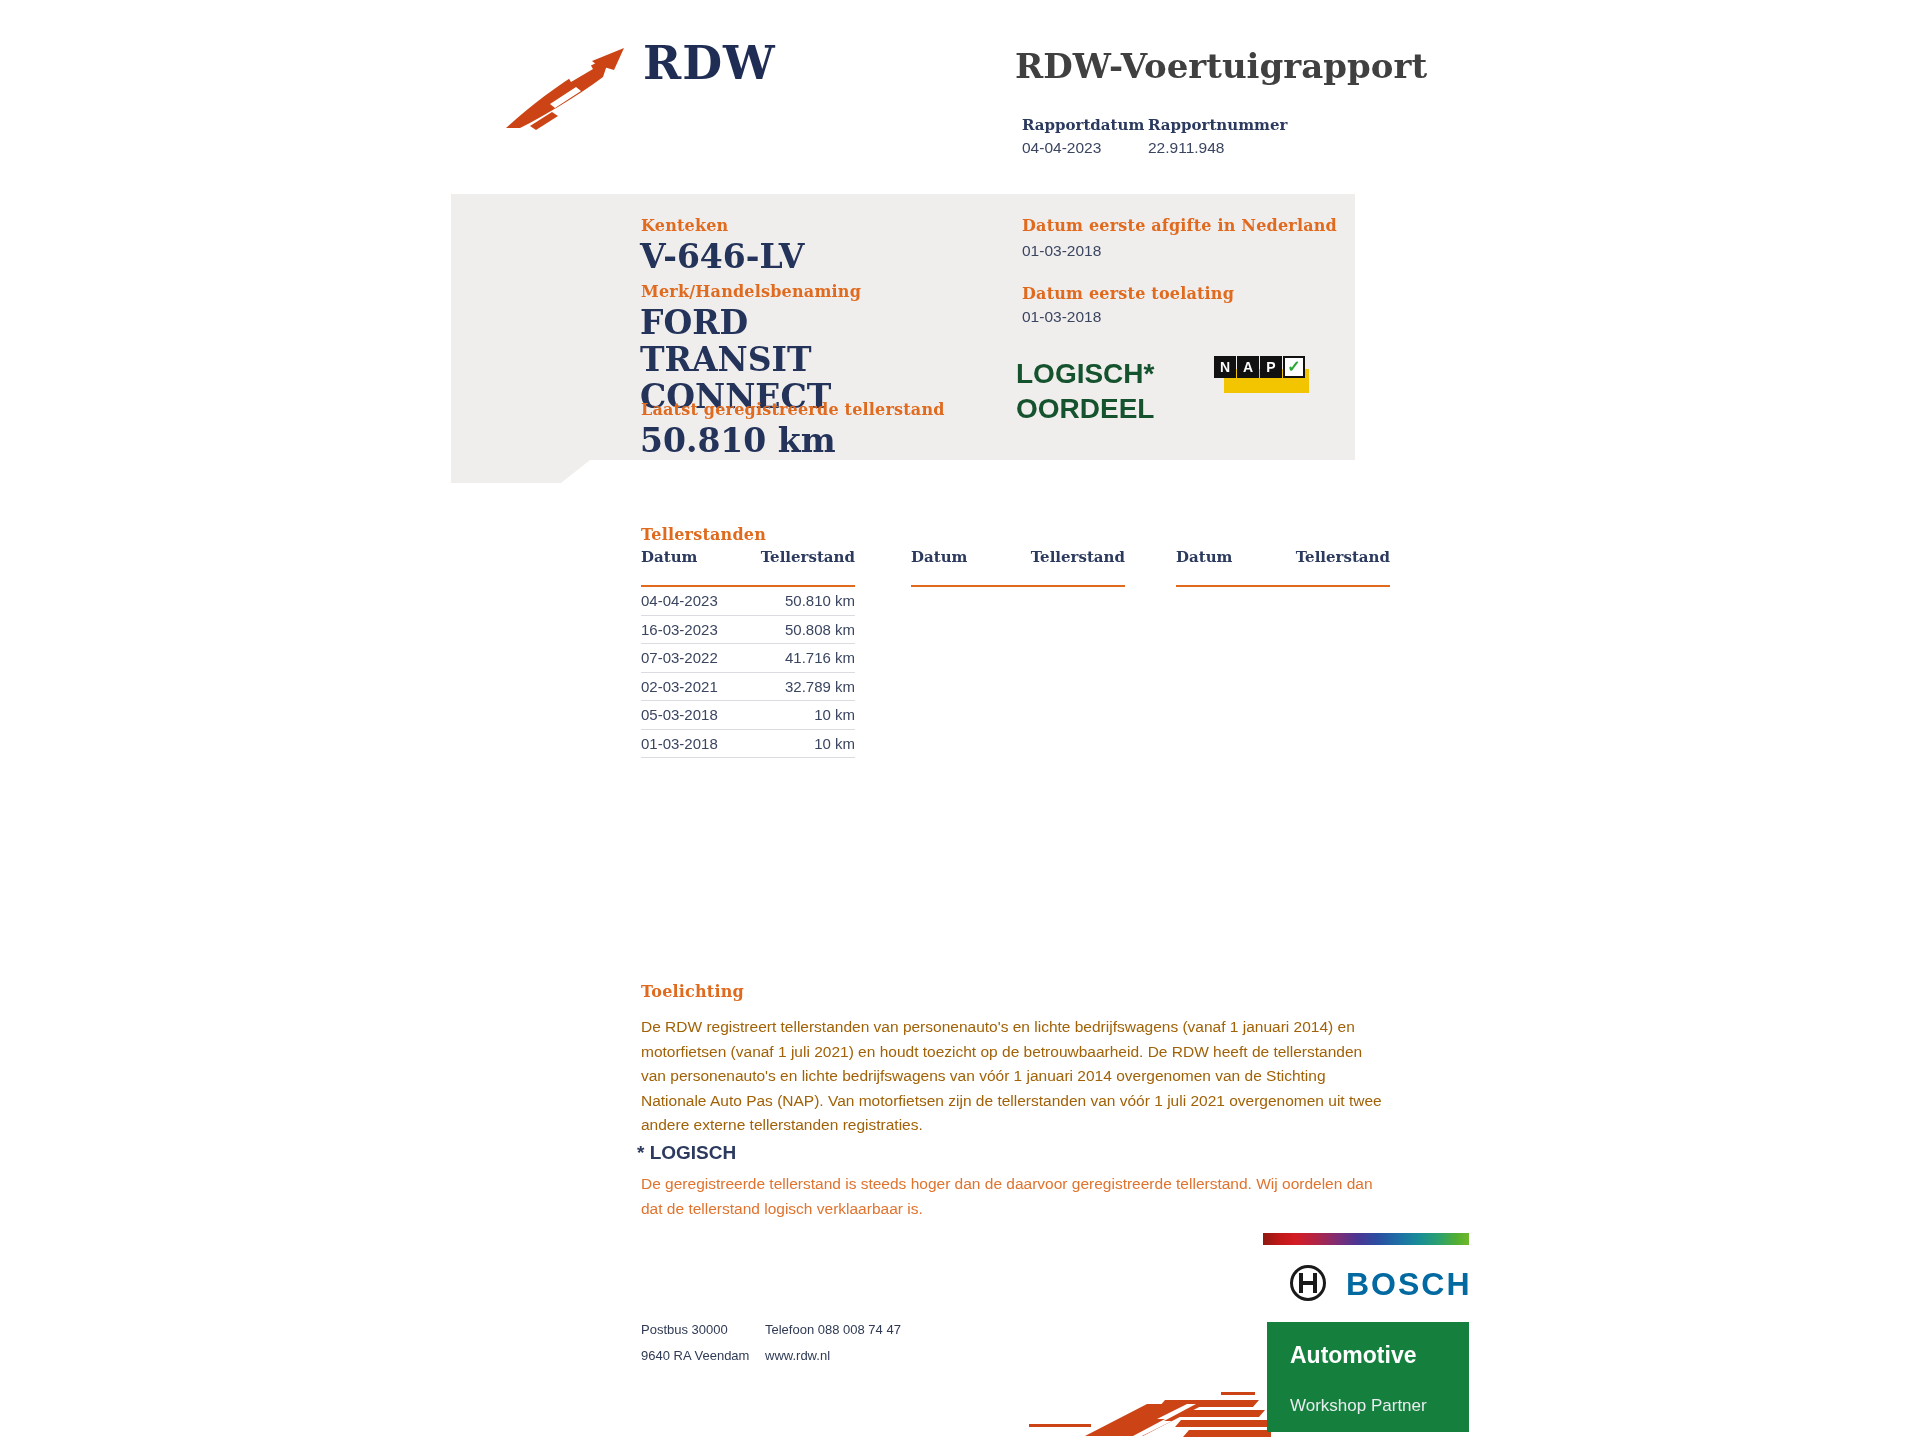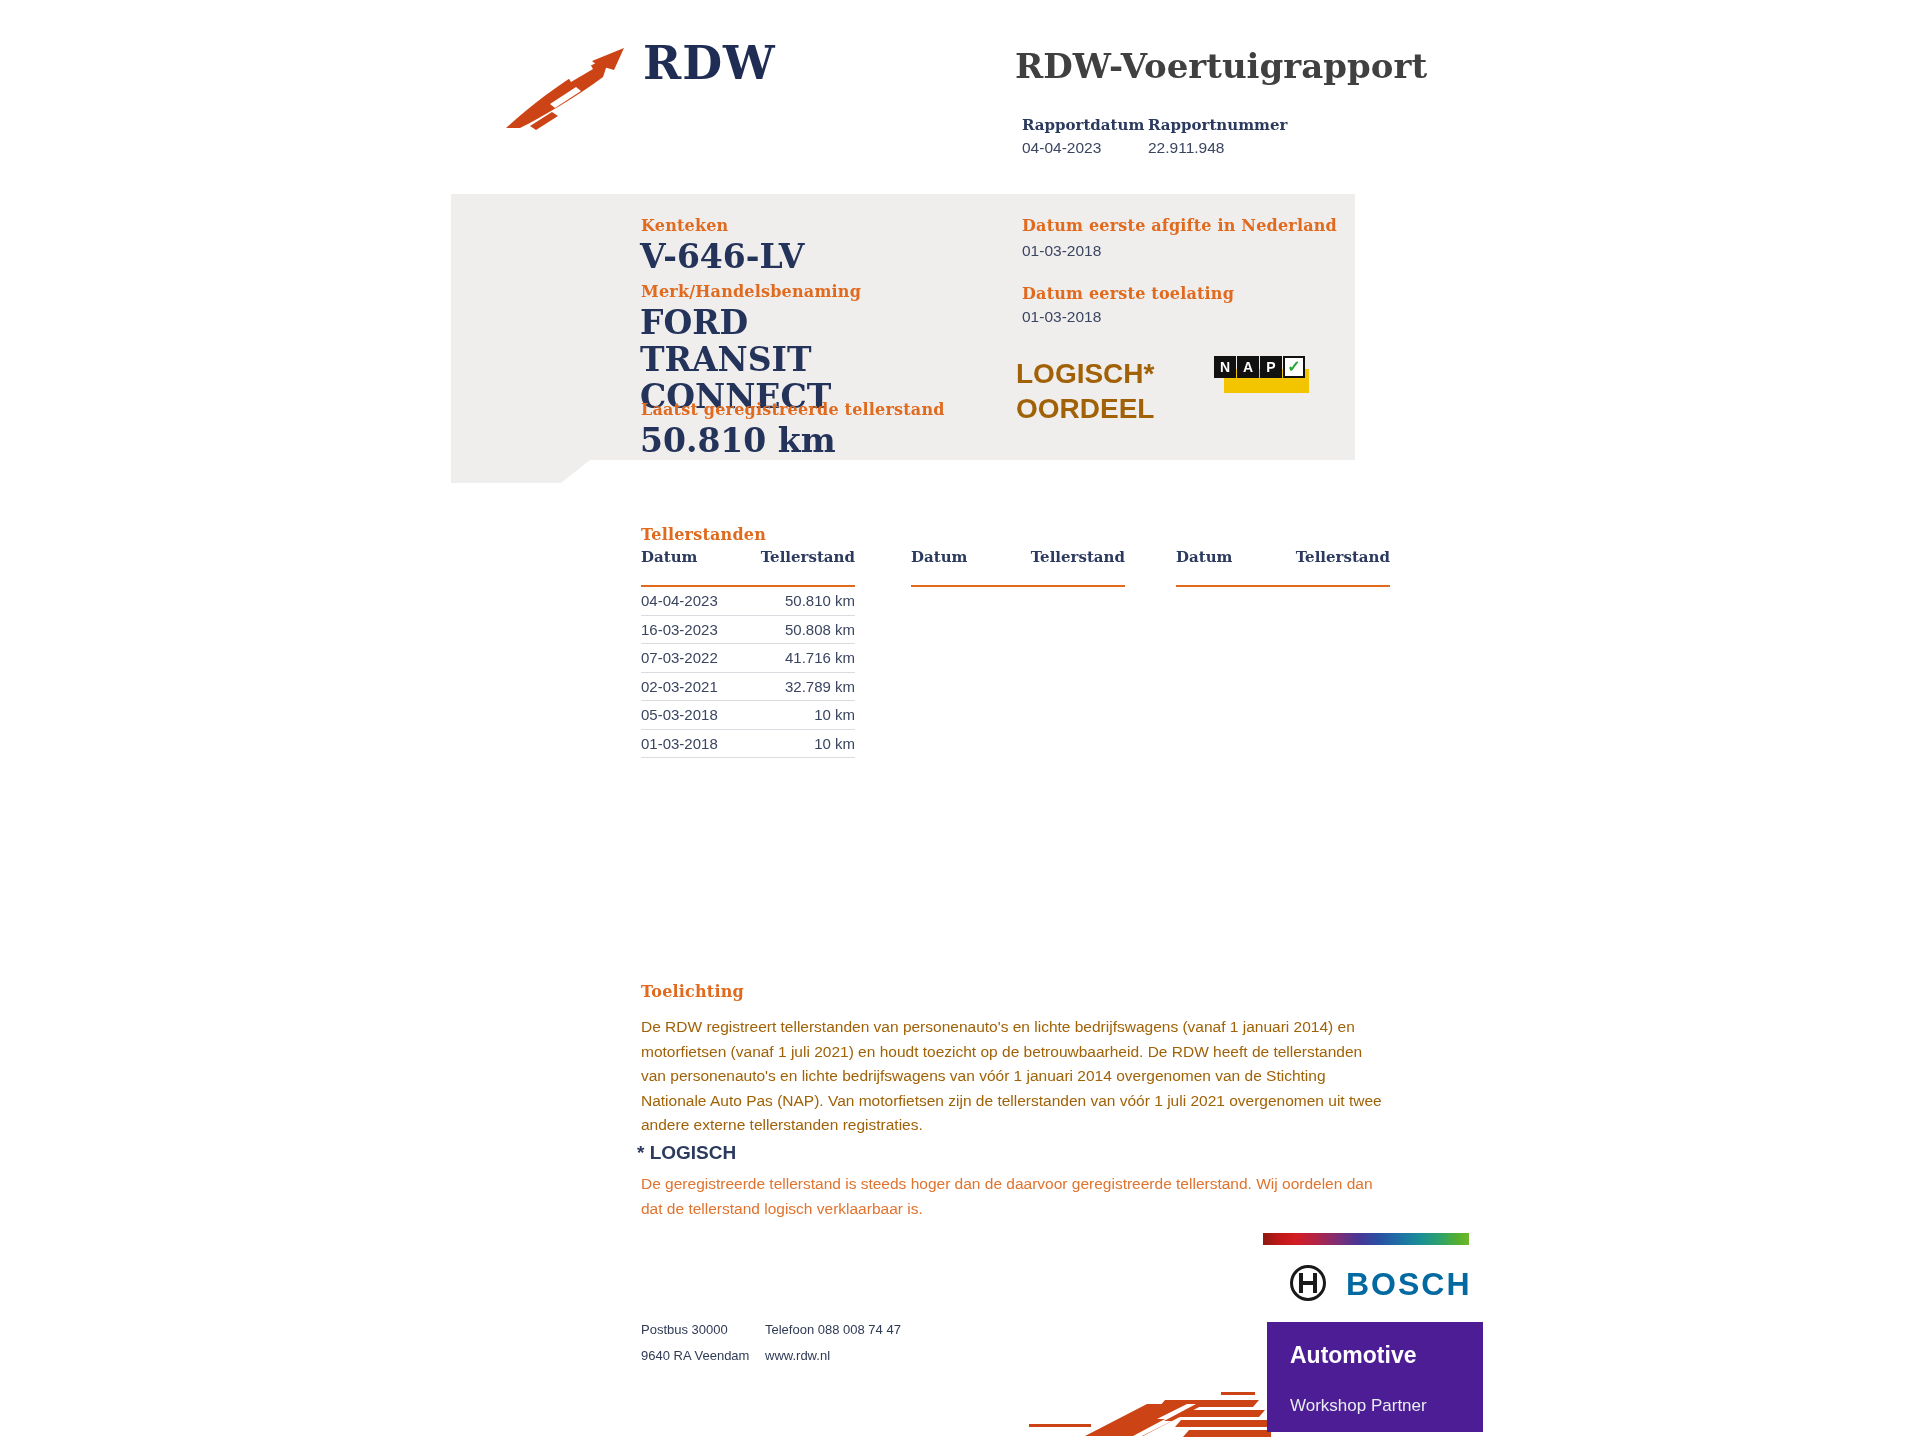--- a/index.html
+++ b/index.html
@@ -23,21 +23,21 @@
   .footer-txt{color:#2F3A55;font-size:13px;}
   .nap-tile{width:22px;height:22px;background:#111111;color:#ffffff;font-weight:bold;
     font-size:14px;display:flex;align-items:center;justify-content:center;margin-right:1px;
     position:relative;z-index:2;}
   .nap-check{width:18px;height:18px;background:#ffffff;border:2px solid #111111;
     color:#27A737;font-weight:bold;font-size:16px;display:flex;align-items:center;
     justify-content:center;position:relative;z-index:2;line-height:1;}
   .bosch-stripe{background:linear-gradient(90deg,#8E1A12 0%,#C01818 8%,#D31C24 16%,
     #B02446 26%,#7F2D74 36%,#4A3694 46%,#2A4FA2 56%,#1E6FA6 66%,#188E96 76%,
     #2EA26B 86%,#52AE32 94%,#6FB82B 100%);}
-  .bosch-panel{background:#4c1d95;z-index:2;padding-left:14px;}
+  .bosch-panel{background:#15803d;z-index:2;}
   a{text-decoration:none;color:inherit;}
 </style>
 </head>
 <body>
 
 <div class="abs" style="left:500px;top:46px;width:135px;height:86px;">
   <svg width="135" height="86" viewBox="0 0 135 86">
     <path d="M6,82 C28,62 56,40 86,22 L110,10 L103,31 C76,51 44,70 20,82 Z" fill="#CC4415"></path>
     <path d="M92,15 L124,2 L114,24 L97,19 Z" fill="#CC4415"></path>
     <path d="M50,58 L76,41 L81,45 L55,62 Z" fill="#ffffff"></path>
@@ -64,21 +64,21 @@
 
 <div class="abs slab orange-label" style="left:641px;top:400px;">Laatst geregistreerde tellerstand</div>
 <div class="abs slab navy-big" style="left:640px;top:422px;">50.810 km</div>
 
 <div class="abs slab orange-label" style="left:1022px;top:216px;">Datum eerste afgifte in Nederland</div>
 <div class="abs sans navy-val" style="left:1022px;top:242px;">01-03-2018</div>
 
 <div class="abs slab orange-label" style="left:1022px;top:284px;">Datum eerste toelating</div>
 <div class="abs sans navy-val" style="left:1022px;top:308px;">01-03-2018</div>
 
-<div class="abs sans" style="left:1016px;top:356px;font-weight:bold;font-size:28px;line-height:35px;color:#a16207;">
+<div class="abs sans" style="left:1016px;top:356px;font-weight:bold;font-size:28px;line-height:35px;color:#14532d;">
   <div>LOGISCH*</div>
   <div>OORDEEL</div>
 </div>
 
 <div class="abs" style="left:1214px;top:356px;width:100px;height:40px;">
   <div class="abs" style="left:10px;top:13px;width:85px;height:24px;background:#F2C500;z-index:1;"></div>
   <div class="abs" style="left:0;top:0;display:flex;align-items:flex-start;">
     <div class="nap-tile">N</div>
     <div class="nap-tile">A</div>
     <div class="nap-tile">P</div>

